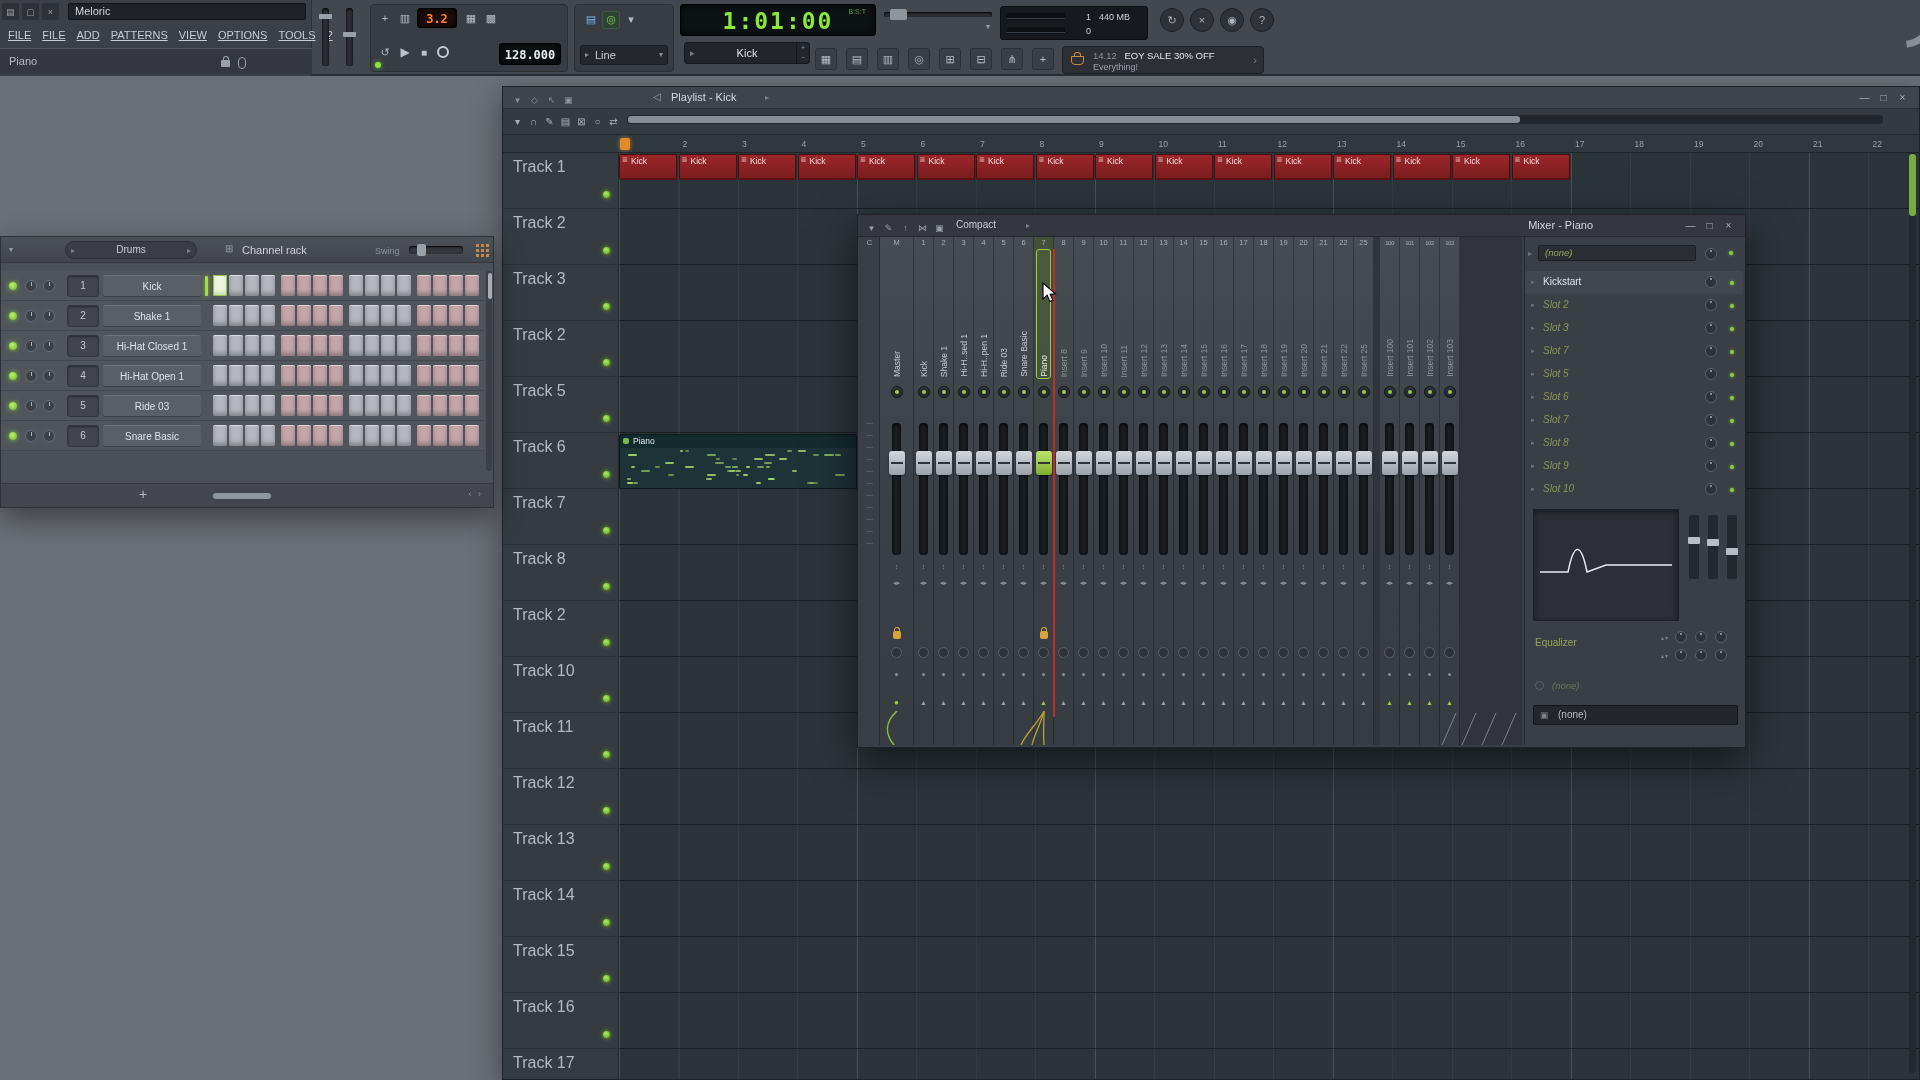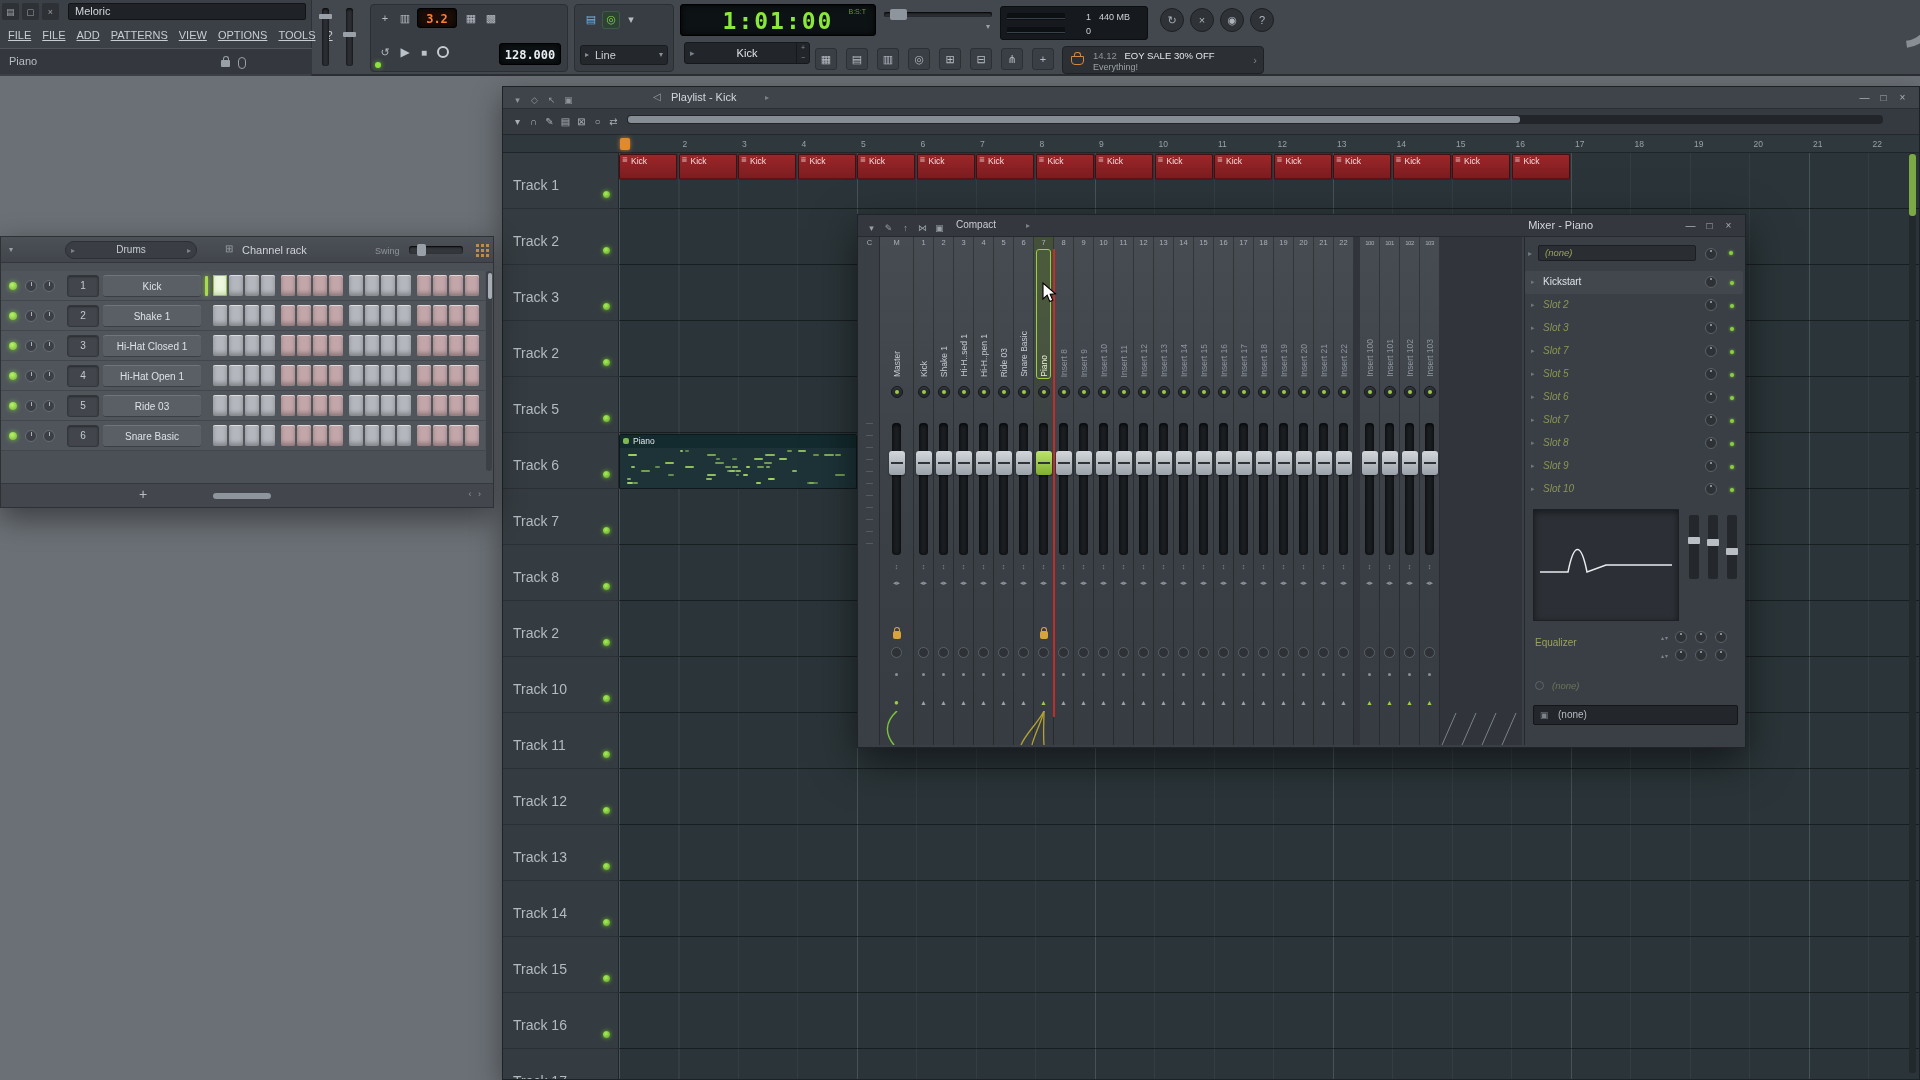--- a/index.html
+++ b/index.html
@@ -139,21 +139,21 @@
   .pl-toolbar{position:absolute;left:0;top:22px;right:0;height:26px;background:#353a40;border-bottom:1px solid #24282d;}
   .pl-toolbar .tbtn{width:15px;height:20px;margin:2px 0 0 1px;font-size:10px;color:#a9afb6;}
   .pl-hscroll{position:absolute;left:124px;right:36px;top:6px;height:9px;background:#22262a;border-radius:4px;}
   .pl-hthumb{position:absolute;left:1px;top:1px;width:71%;height:7px;background:#868d95;border-radius:3px;}
   .pl-ruler{position:absolute;left:0;top:48px;right:0;height:18px;background:#2f393d;border-bottom:1px solid #1e2629;}
   .pl-bar-num{position:absolute;top:4px;color:#98a1a6;font-size:8.5px;}
   .pl-playhead{position:absolute;left:117px;top:3px;width:10px;height:12px;background:#e08a2d;border-radius:2px;box-shadow:0 0 4px rgba(224,138,45,.8);}
   .pl-content{position:absolute;left:0;top:66px;right:0;bottom:0;overflow:hidden;}
   .pl-headers{position:absolute;left:0;top:0;width:116px;bottom:0;background:#353c41;border-right:1px solid #1f2528;}
   .pl-trk{position:absolute;left:0;width:116px;height:56px;border-bottom:1px solid #2a3035;}
-  .pl-trk-name{position:absolute;left:10px;top:24px;color:#b3bac0;font-size:14px;}
+  .pl-trk-name{position:absolute;left:10px;top:5px;color:#b3bac0;font-size:16px;}
   .pl-trk-led{position:absolute;right:9px;top:38px;width:7px;height:7px;border-radius:50%;
               background:radial-gradient(circle at 40% 35%,#a9ef57,#5f9c2b);box-shadow:0 0 4px #6fbc2c;}
   .pl-grid{position:absolute;left:116px;top:0;right:0;bottom:0;background-color:#2b3539;
      background-image:
        repeating-linear-gradient(180deg,transparent 0 55px,rgba(8,12,13,.55) 55px 56px),
        repeating-linear-gradient(90deg,rgba(165,185,190,.16) 0 1px,transparent 1px 238px),
        repeating-linear-gradient(90deg,rgba(165,185,190,.07) 0 1px,transparent 1px 59.5px);}
   .clip-kick{position:absolute;top:1px;width:58px;height:26px;border-radius:2px;
              background:linear-gradient(#9b2629,#7c1d20);border:1px solid #480d10;border-bottom:2px solid #5e1215;}
   .clip-ico{position:absolute;left:2px;top:1px;color:#e9c9c9;font-size:7px;opacity:.85;}
@@ -1134,20 +1134,39 @@
           </div>
           <div class="s-sep">↕</div>
           <div class="s-pan2">◂▸</div>
           <div class="s-gap"></div>
           <div class="s-lock"></div>
           <div class="s-knob"><i class="ring2"></i></div>
           <div class="s-dot"><i></i></div>
           <div class="s-gap2"></div>
           <div class="s-tri">▲</div>
         </div>
+        <div class="strip dim">
+          <div class="s-num">25</div>
+          <div class="s-name">
+            <span>Insert 25</span>
+          </div>
+          <div class="s-pan"><i class="ring"><b></b></i></div>
+          <div class="s-fader">
+            <i class="f-track"></i>
+            <i class="f-handle"></i>
+          </div>
+          <div class="s-sep">↕</div>
+          <div class="s-pan2">◂▸</div>
+          <div class="s-gap"></div>
+          <div class="s-lock"></div>
+          <div class="s-knob"><i class="ring2"></i></div>
+          <div class="s-dot"><i></i></div>
+          <div class="s-gap2"></div>
+          <div class="s-tri">▲</div>
+        </div>
         <div class="strip dim gapb">
           <div class="s-num sm">100</div>
           <div class="s-name">
             <span>Insert 100</span>
           </div>
           <div class="s-pan"><i class="ring"><b></b></i></div>
           <div class="s-fader">
             <i class="f-track"></i>
             <i class="f-handle"></i>
           </div>

